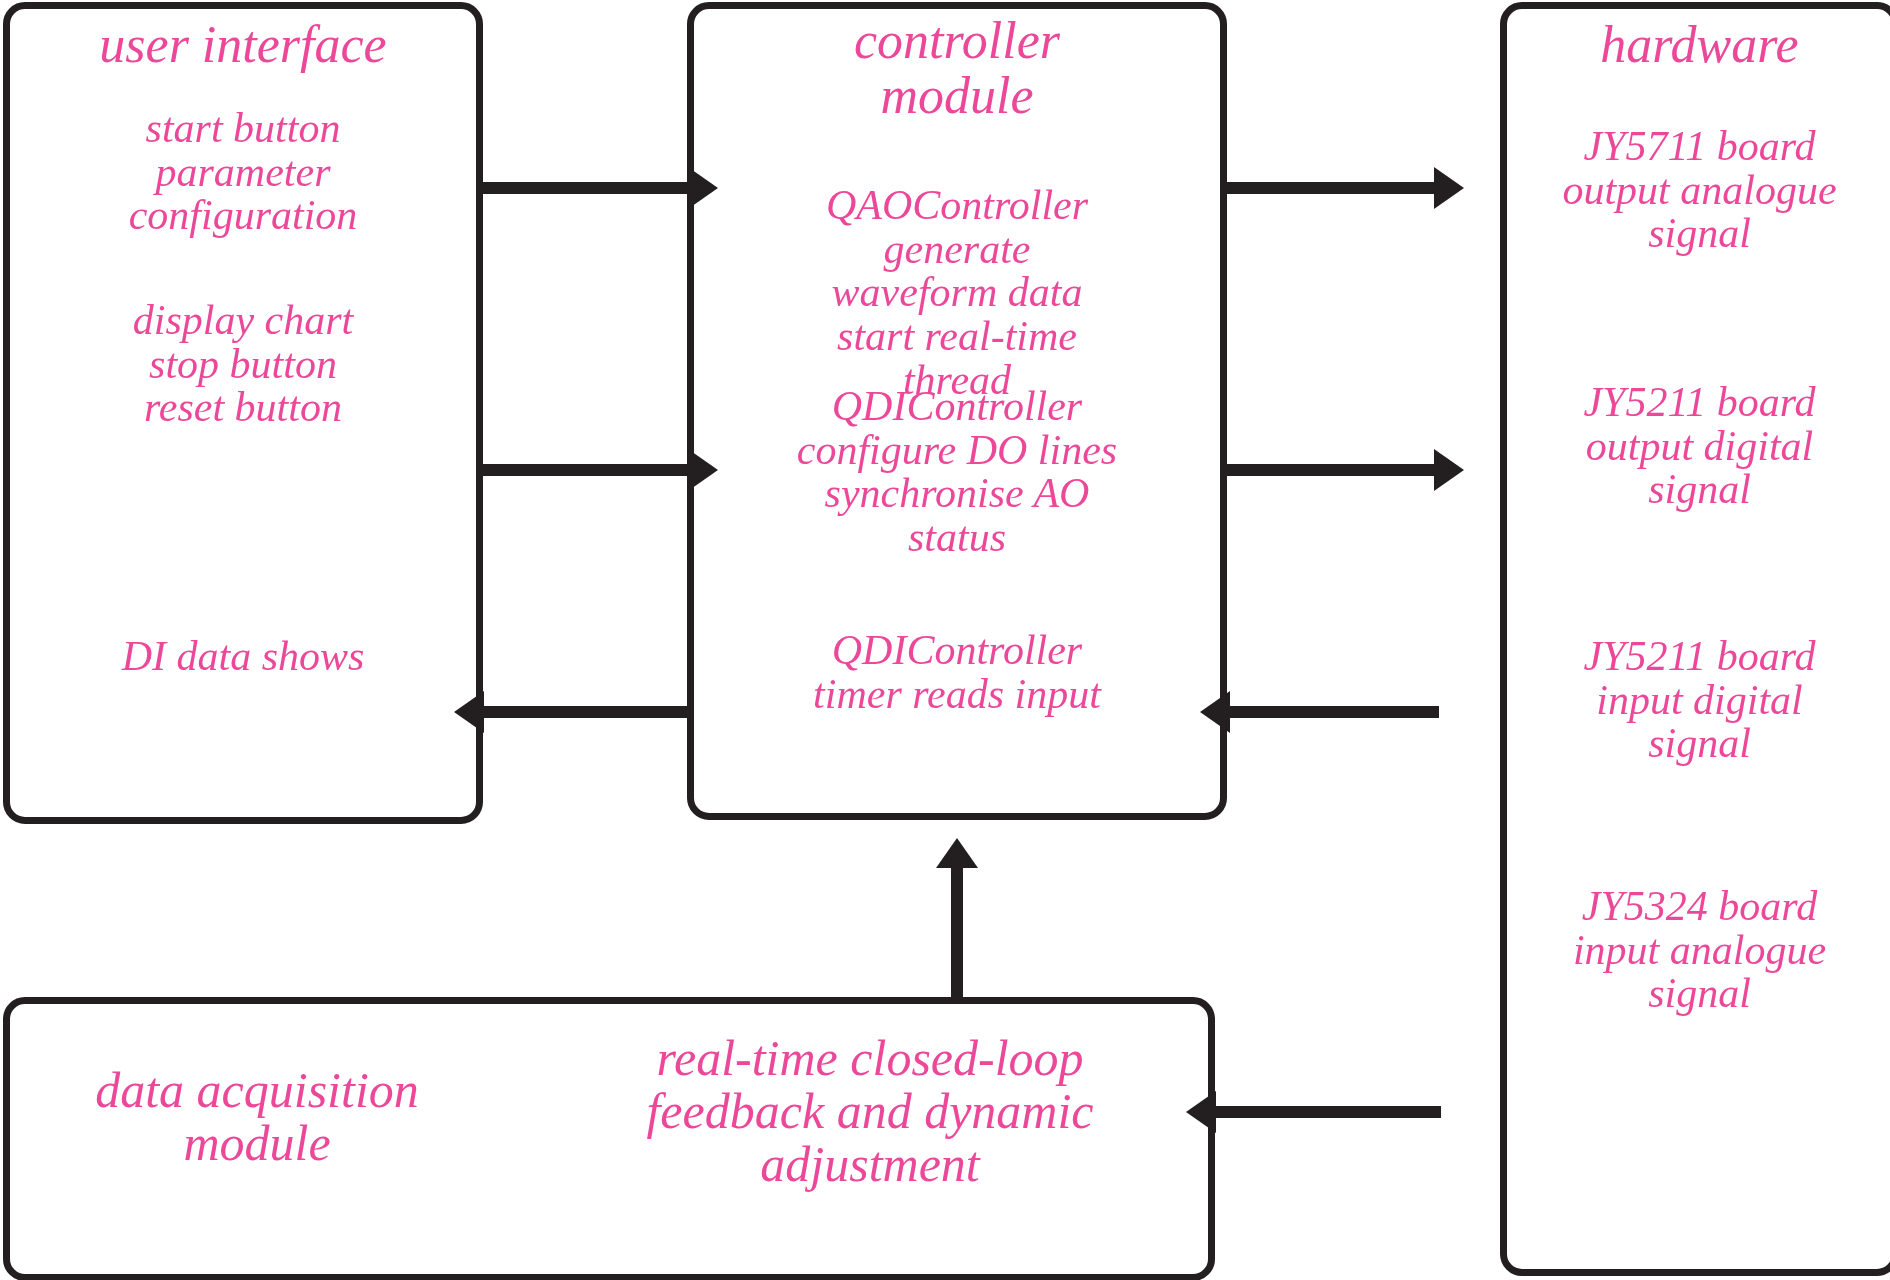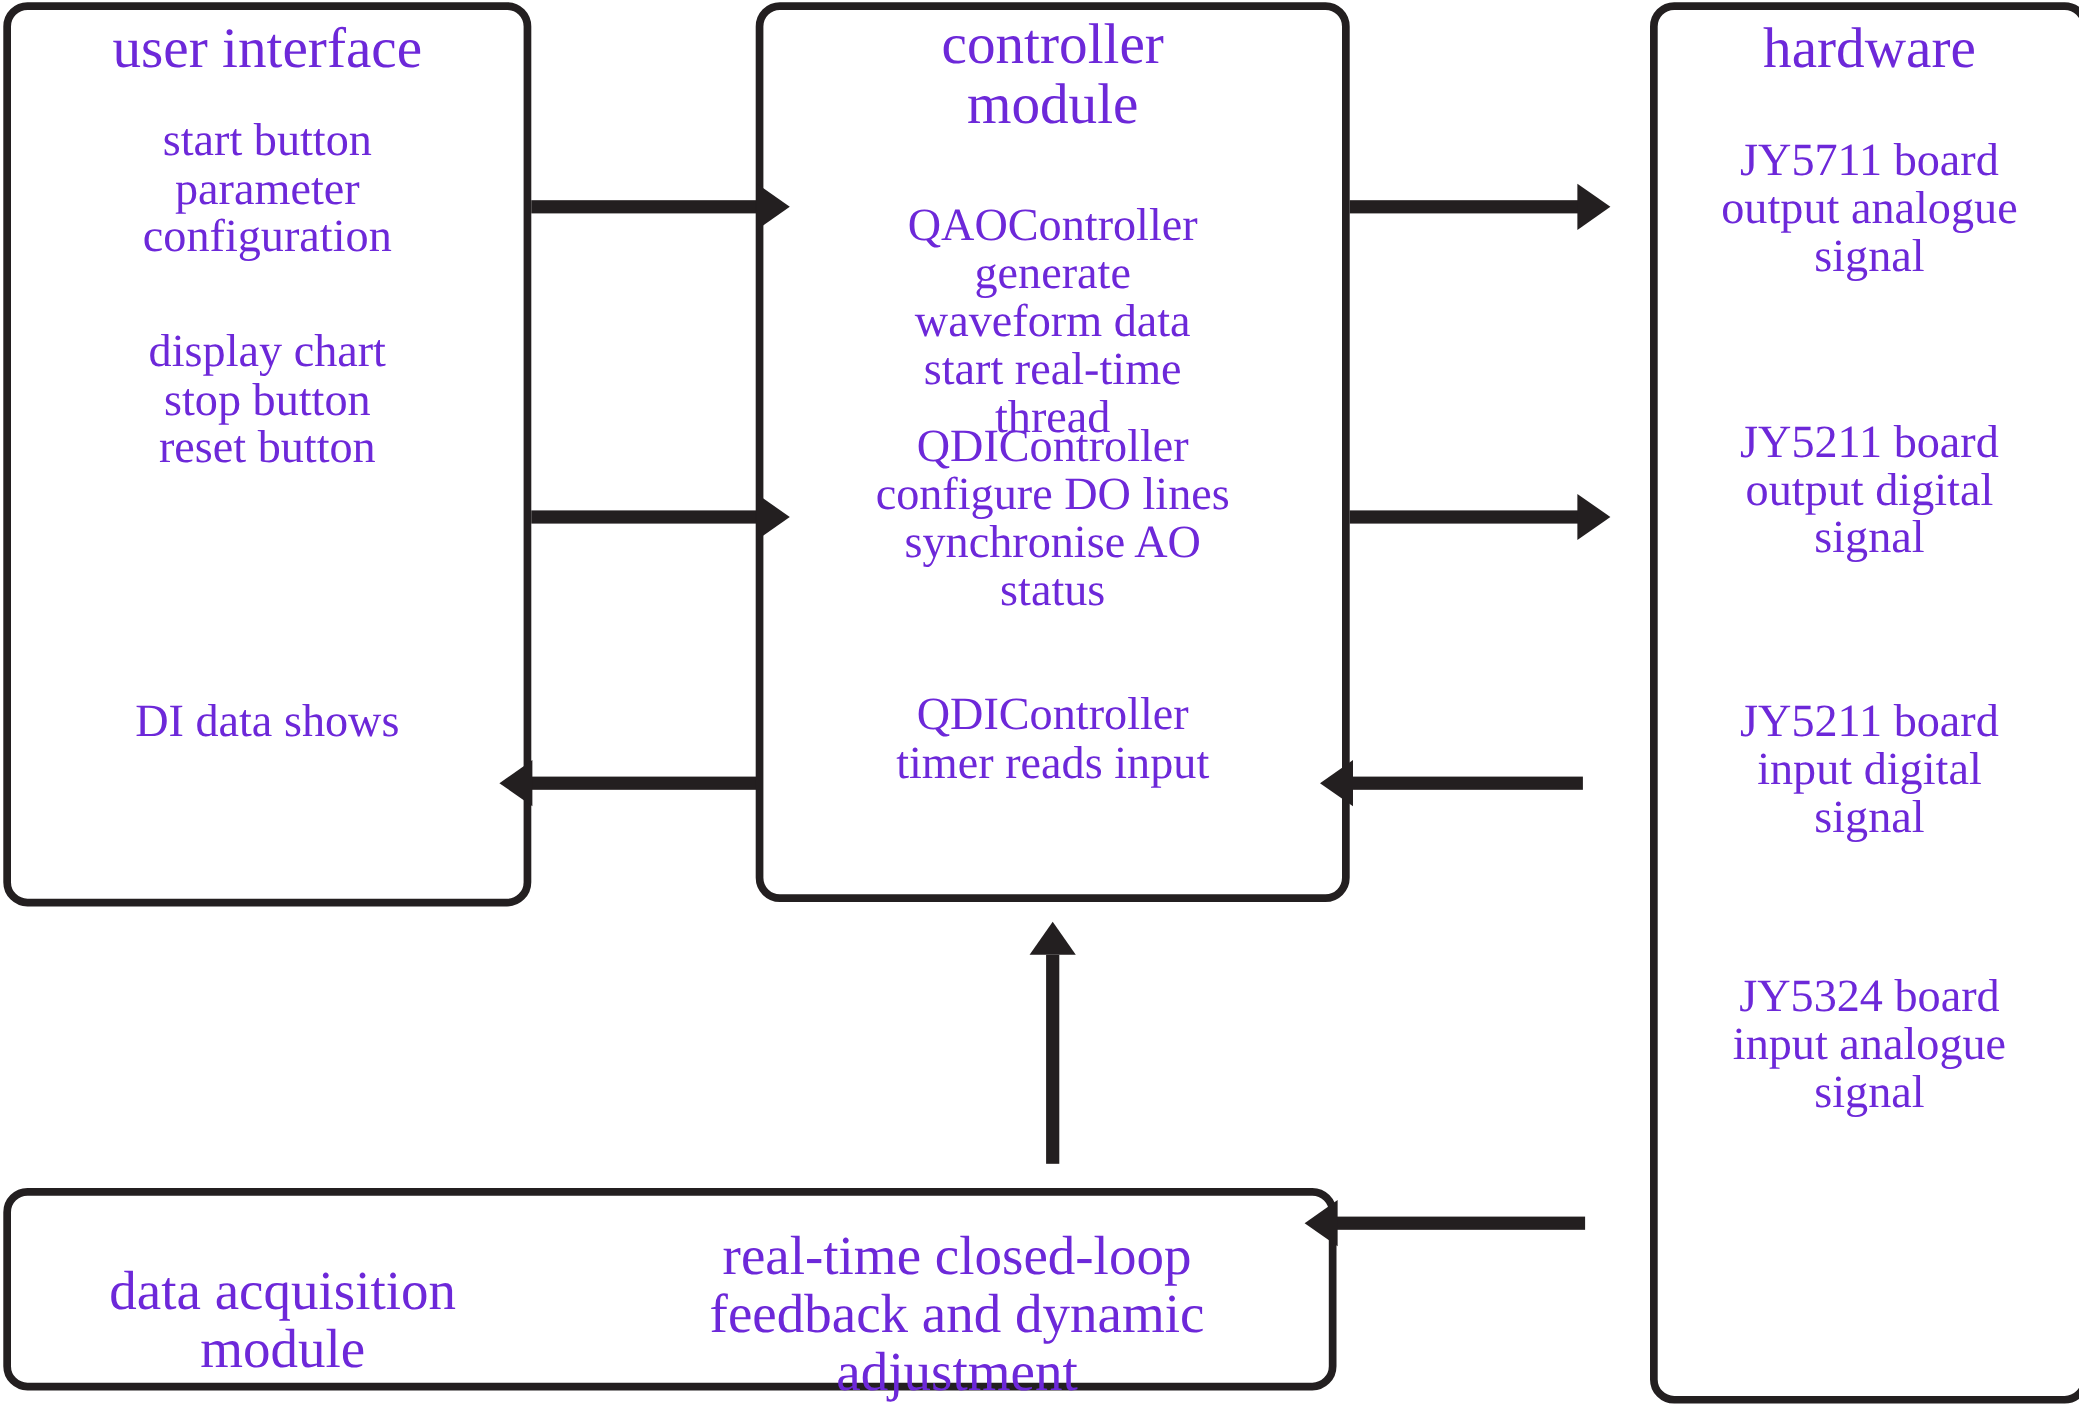--- a/index.html
+++ b/index.html
@@ -8,21 +8,22 @@
     padding: 0;
     background: #ffffff;
   }
   #canvas {
     position: relative;
     width: 1890px;
     height: 1280px;
     background: #ffffff;
     overflow: hidden;
     font-family: "Liberation Serif", "DejaVu Serif", serif;
-    color: #6d28d9;
+    color: #ec4899;
+    font-style: italic;
   }
   .box {
     position: absolute;
     box-sizing: border-box;
     border: 7px solid #231f20;
     border-radius: 22px;
     background: #ffffff;
     z-index: 2;
   }
   .box-inner {
@@ -53,21 +54,21 @@
     font-size: 50px;
     line-height: 1.06;
     text-align: center;
     white-space: pre-line;
   }
 
   
   #box-ui      { left: 3px;    top: 2px;    width: 480px;  height: 822px; }
   #box-ctrl    { left: 687px;  top: 2px;    width: 540px;  height: 818px; }
   #box-hw      { left: 1500px; top: 2px;    width: 399px;  height: 1274px; }
-  #box-daq     { left: 3px;    top: 1080px; width: 1212px; height: 184px; }
+  #box-daq     { left: 3px;    top: 997px; width: 1212px; height: 284px; }
 
   
   .tb { position: absolute; left: 10px; right: 10px; }
 
   
   #ui-title  { top: 8px; }
   #ui-group1 { top: 98px; }
   #ui-group2 { top: 290px; }
   #ui-last   { top: 626px; }
 

